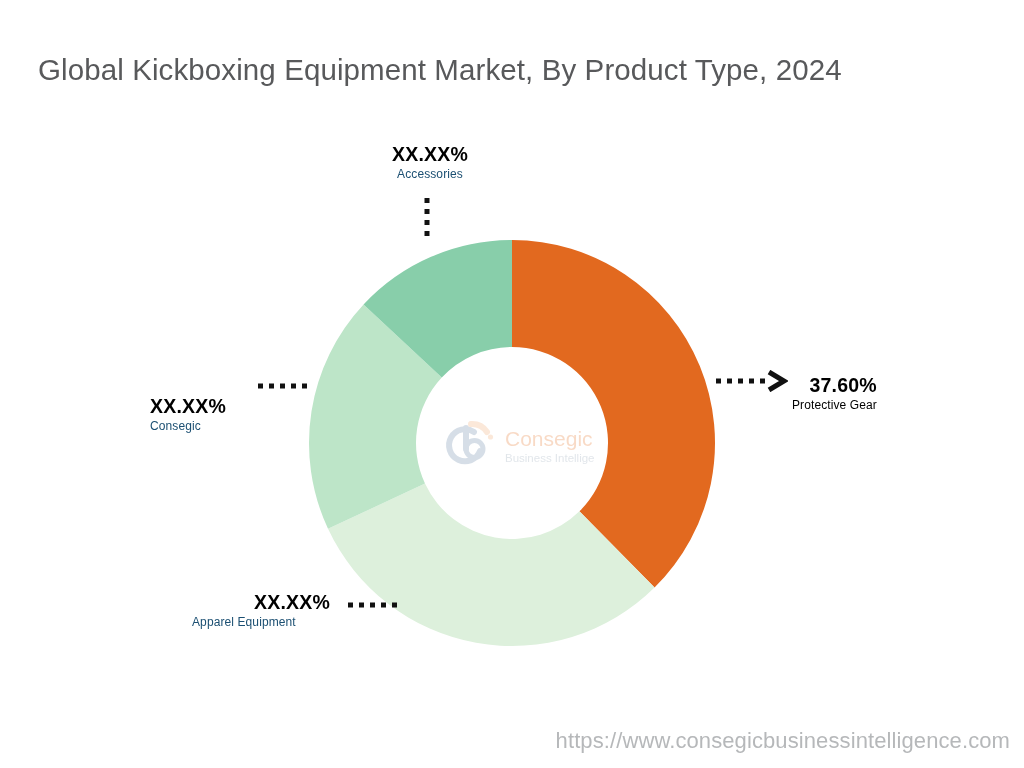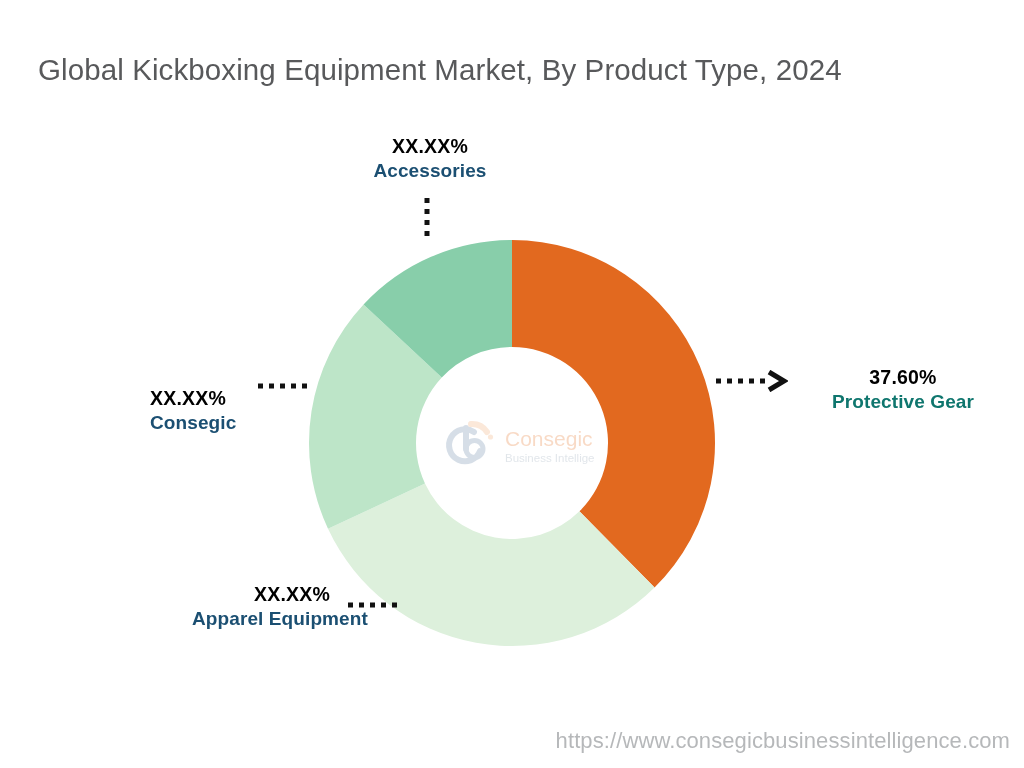--- a/index.html
+++ b/index.html
@@ -46,58 +46,59 @@
     top: 418px;
     width: 152px;
     height: 56px;
     opacity: 0.42;
   }
   .logo-svg { display: block; width: 152px; height: 56px; }
 
   .callout {
     position: absolute;
     white-space: nowrap;
+    margin-top: 8px;
   }
   .callout .pct {
     font-size: 19.5px;
     font-weight: bold;
     color: #000000;
     line-height: 1.28;
     letter-spacing: 0.2px;
   }
   .callout .seg-name {
-    font-size: 19px;
-    font-weight: bold;
+    font-size: 12px;
+    font-weight: normal;
     color: #1b4f72;
     line-height: 1.3;
     letter-spacing: 0.1px;
   }
-  .callout.orange .seg-name { color: #0f766e; }
+  .callout.orange .seg-name { color: #000000; }
 
   .callout-accessories {
     left: 370px;
     top: 134px;
     text-align: center;
     width: 120px;
   }
   .callout-apparel {
     left: 150px;
     top: 386px;
     text-align: left;
   }
   .callout-training {
     left: 192px;
     top: 582px;
     text-align: left;
   }
   .callout-training .pct { padding-left: 62px; }
   .callout-protective {
-    left: 832px;
+    left: 792px;
     top: 365px;
-    text-align: center;
+    text-align: right;
   }
 
   .leader {
     position: absolute;
   }
   .leader-svg { display: block; }
 
   .footer-url {
     position: absolute;
     right: 14px;

